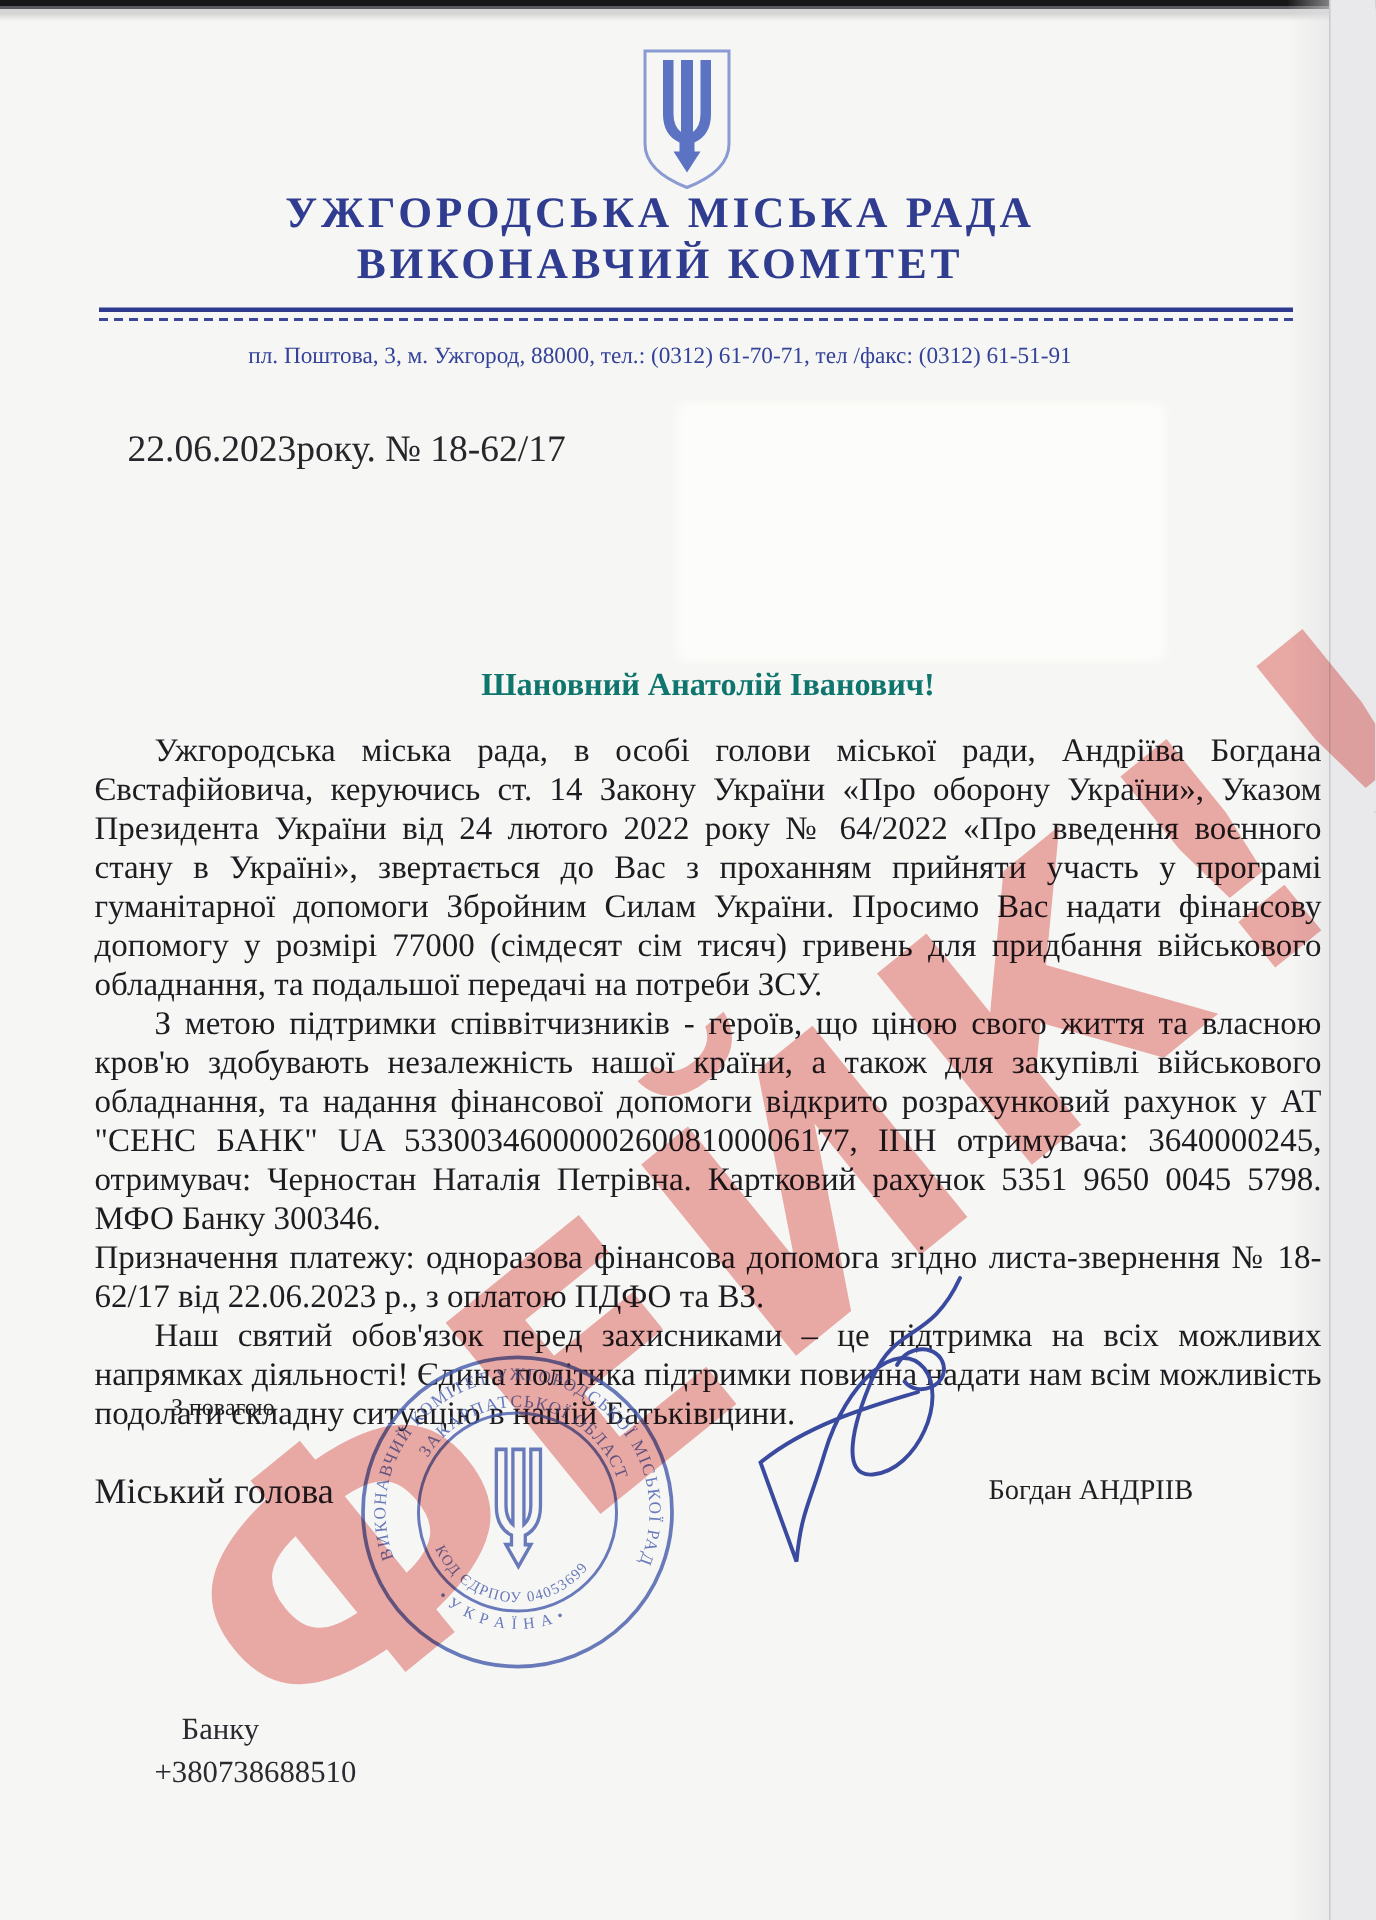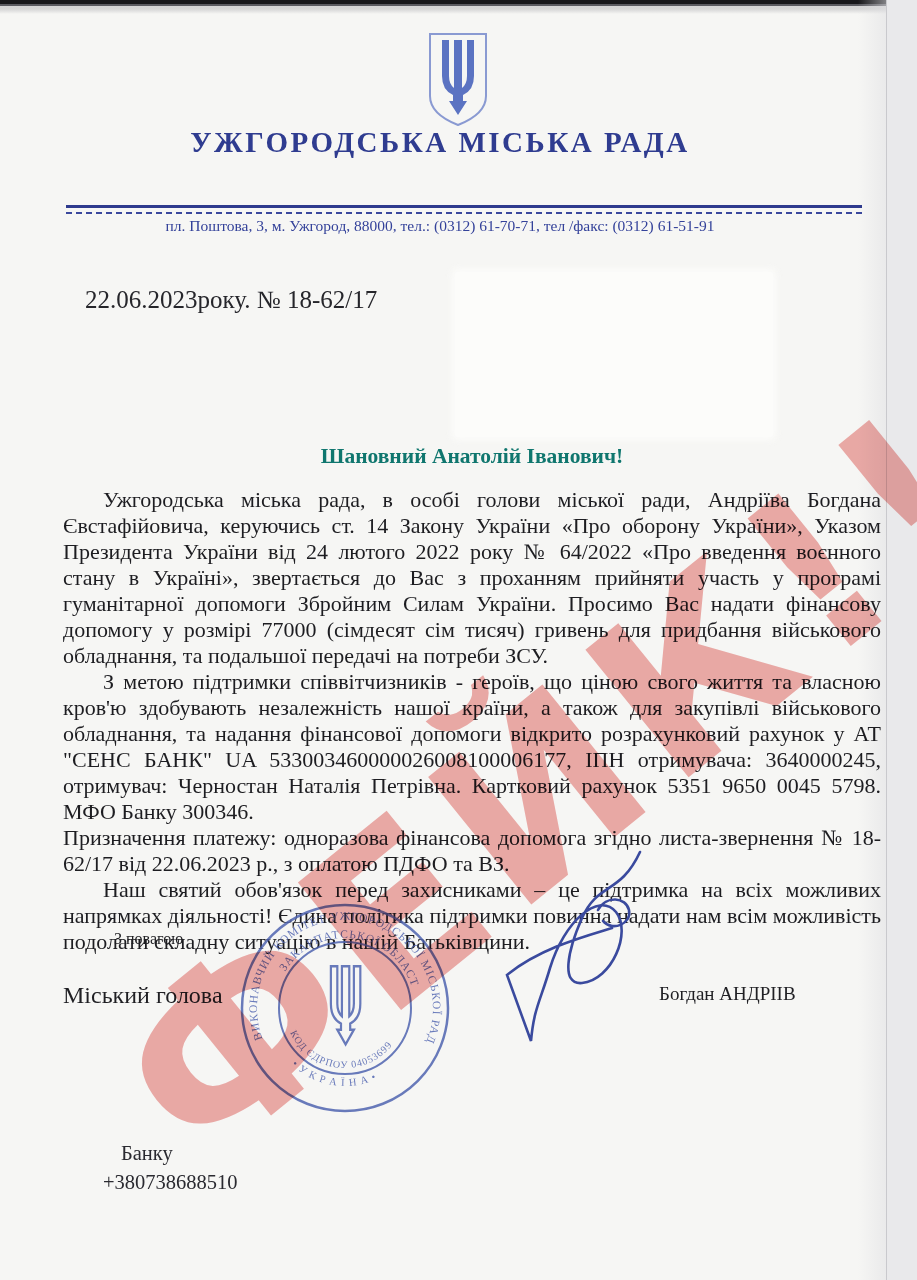--- a/index.html
+++ b/index.html
@@ -30,21 +30,21 @@
   .title.l1{top:126px;}
   .title.l2{top:160px;}
   .divider{
     position:absolute;left:66px;top:205px;width:796px;height:4px;
     border-top:3px solid #2e3a8d;border-bottom:2px dashed #3a489c;
   }
   .addr{
     position:absolute;left:40px;width:800px;text-align:center;
     color:#34429a;font-size:15.5px;white-space:nowrap;
   }
-  .addr.a1{top:217px;}
+  .addr.a1{top:229px;}
   .addr.a2{top:236px;}
   
   .refline{position:absolute;left:85px;top:286px;font-size:25px;color:#26262b;}
   
   .redacted{
     position:absolute;left:455px;top:272px;width:318px;height:165px;
     background:#fcfcfa;border-radius:3px;
     box-shadow:0 0 6px 4px rgba(252,252,250,.9);
   }
   
@@ -87,20 +87,21 @@
   <div class="top-edge"></div>
   <div class="right-fade"></div>
   <div class="right-strip"></div>
 
   <svg class="shield" width="60" height="96" viewBox="0 0 60 96">
     <path d="M2,2 H58 V64 Q58,82 30,93 Q2,82 2,64 Z" fill="none" stroke="#8a9ad2" stroke-width="2"></path>
     <path d="M14,8 V44 Q14,58 25,63 L25,69 H21 L30,83 L39,69 H35 V63 Q46,58 46,44 V8 L39,8 V44 Q39,52 34,56 V8 H26 V56 Q21,52 21,44 V8 Z" fill="#3f5cb8" opacity=".85"></path>
   </svg>
 
   <div class="title l1">УЖГОРОДСЬКА МІСЬКА РАДА</div>
+  <div class="title l2">ВИКОНАВЧИЙ КОМІТЕТ</div>
 
   <div class="divider"></div>
 
   <div class="addr a1">пл. Поштова, 3, м. Ужгород, 88000, тел.: (0312) 61-70-71, тел /факс: (0312) 61-51-91</div>
 
   <div class="refline">22.06.2023року. № 18-62/17</div>
 
   <div class="redacted"></div>
 
   <div class="salutation">Шановний Анатолій Іванович!</div>

